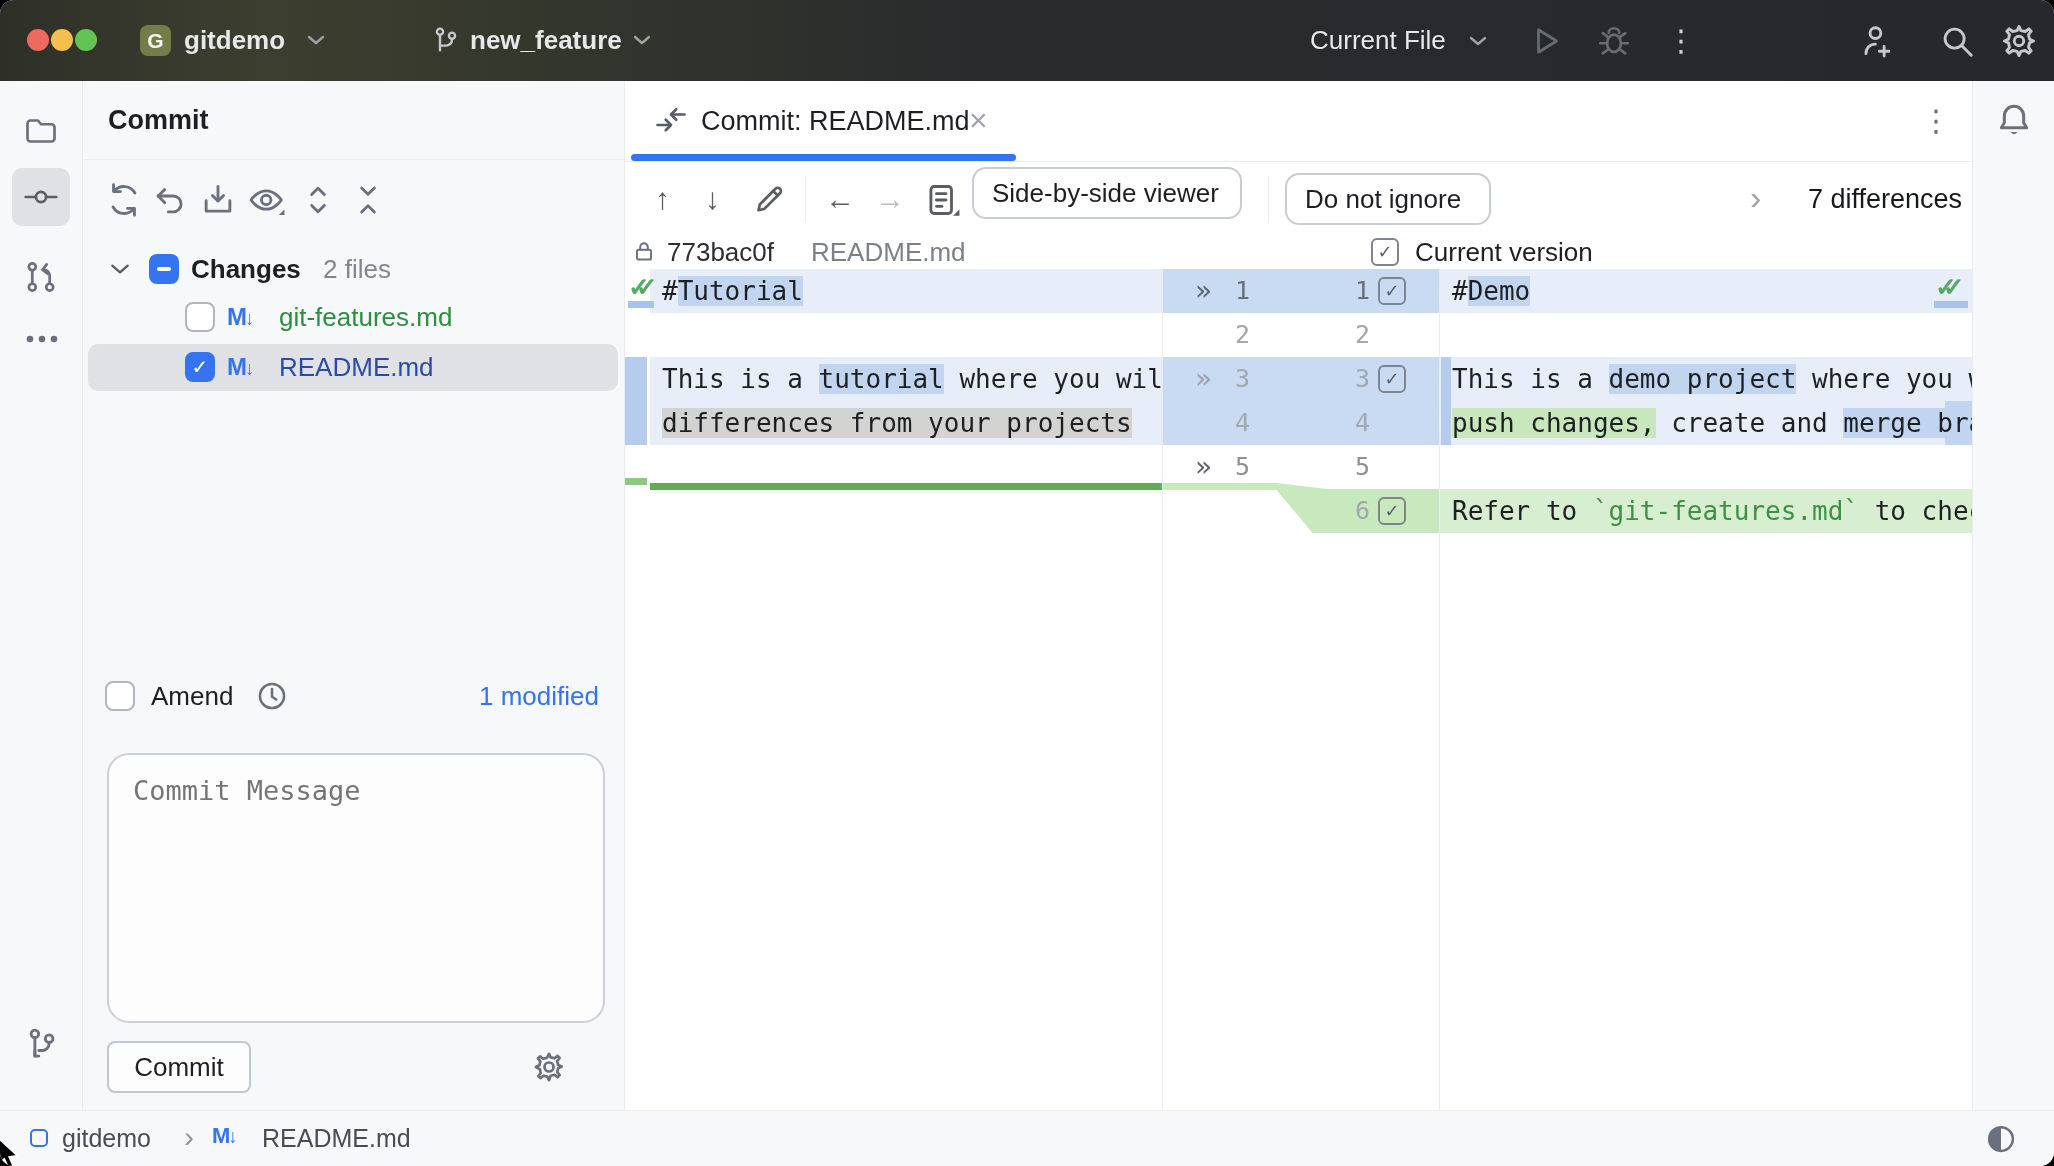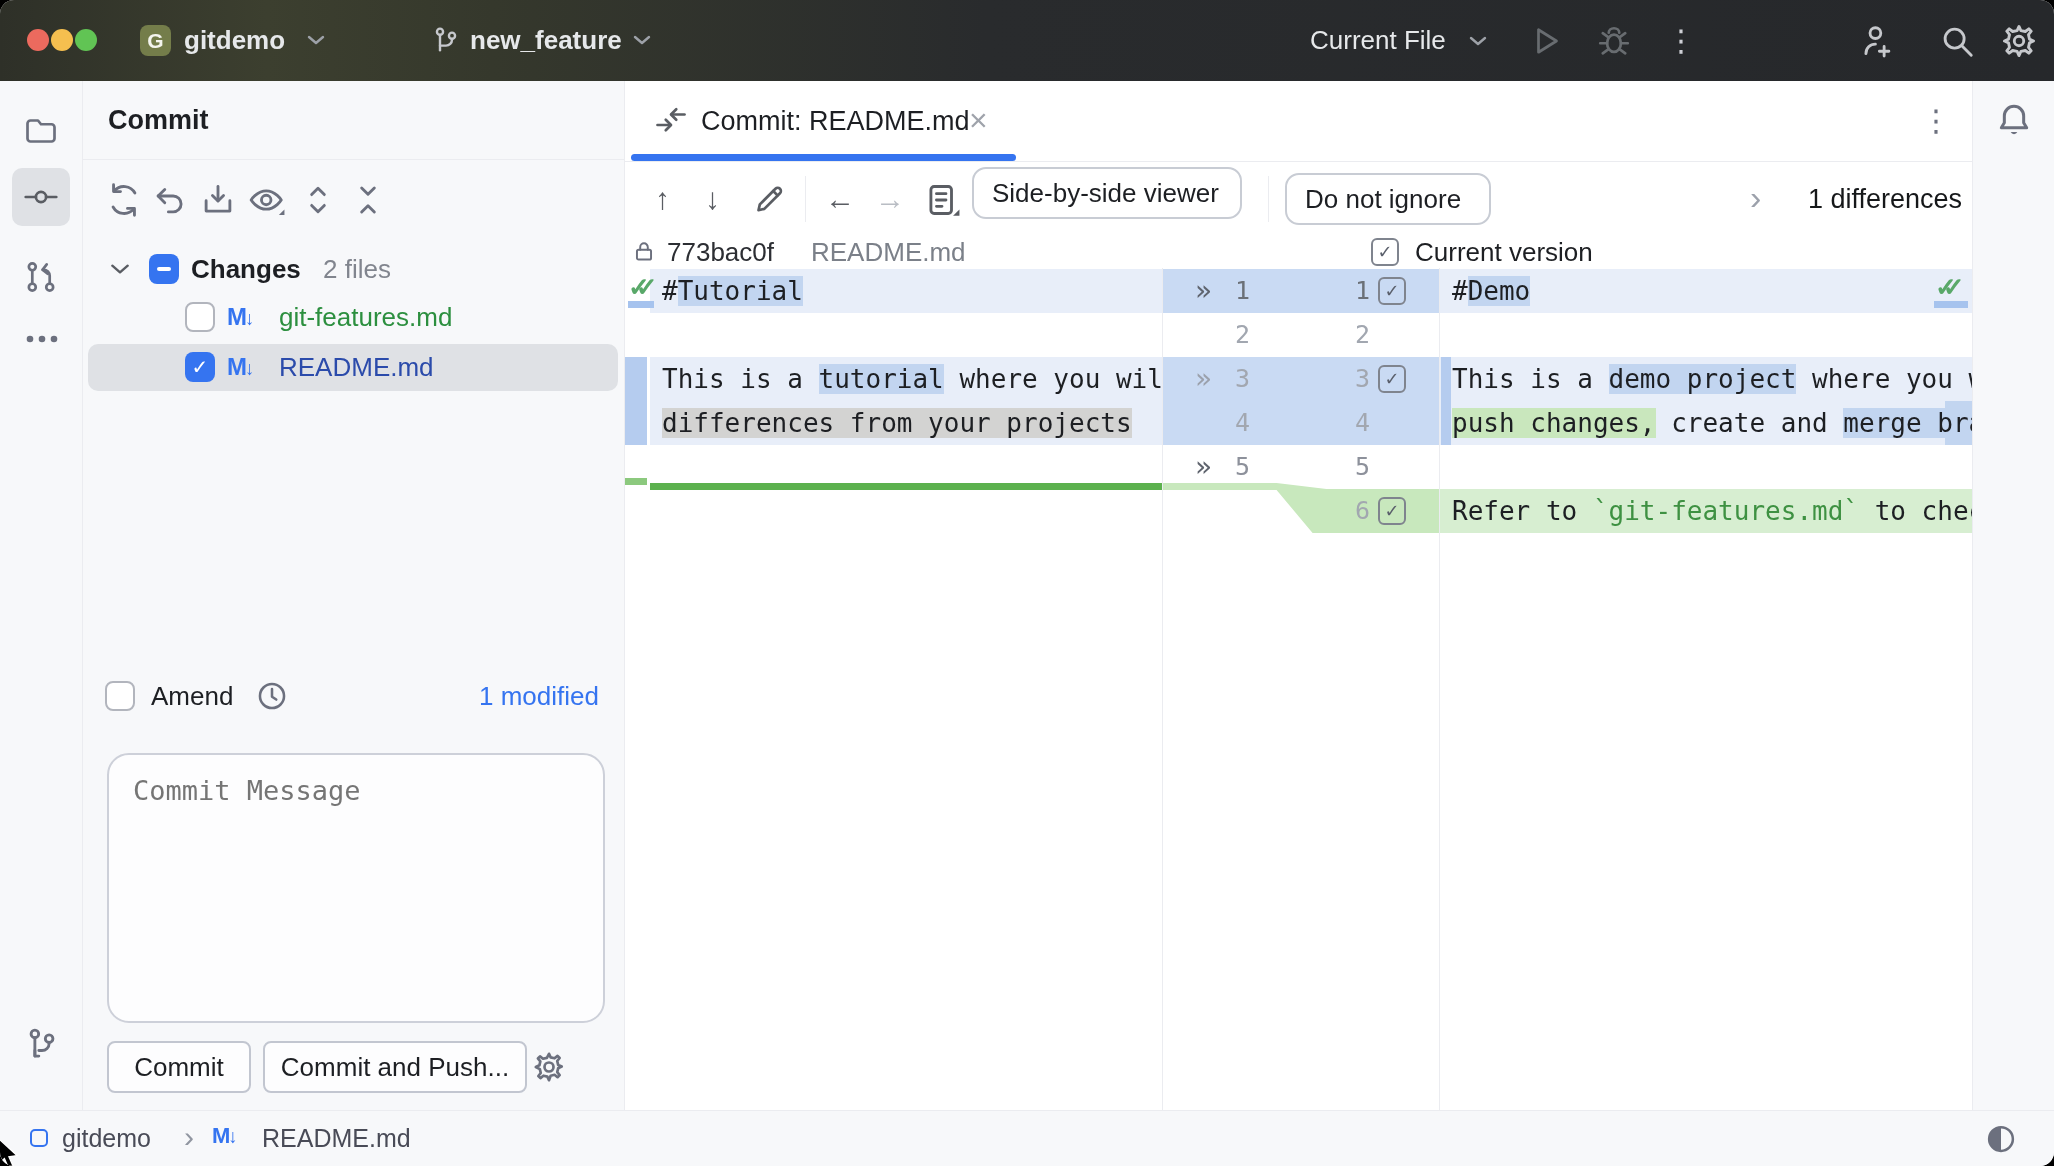--- a/index.html
+++ b/index.html
@@ -237,21 +237,20 @@
         <g class="ic">
           <circle cx="12" cy="12" r="8.5"></circle>
           <path d="M12 7v5.5l3 2"></path>
         </g>
       </svg>
     <div class="abs lbl" style="right:25px;top:592px;color:#3574f0;">1 modified</div>
 
     <textarea class="abs mono" style="left: 24px; top: 672px; width: 498px; height: 270px; box-sizing: border-box; border: 2px solid rgb(205, 208, 217); border-radius: 22px; background: rgb(253, 253, 254); resize: none; outline: none; font-size: 27px; color: rgb(29, 31, 35); padding: 20px 24px;" placeholder="Commit Message"></textarea>
 
     <button class="abs btn" style="left:24px;top:960px;width:144px;">Commit</button>
-    <button class="abs btn" style="left:180px;top:960px;width:264px;">Commit and Push...</button>
     <svg class="abs" style="left:448px;top:968px;" width="36" height="36" viewBox="0 0 24 24">
         <g class="ic">
           <circle cx="12" cy="12" r="3"></circle>
           <path d="M12 3.2l1.1 2.4 2.6.6 2-1.6 1.4 1.4-1.6 2 .6 2.6 2.4 1.1-2.4 1.1-.6 2.6 1.6 2-1.4 1.4-2-1.6-2.6.6L12 20.8l-1.1-2.4-2.6-.6-2 1.6-1.4-1.4 1.6-2-.6-2.6L3.2 12l2.4-1.1.6-2.6-1.6-2 1.4-1.4 2 1.6 2.6-.6z"></path>
         </g>
       </svg>
   </div>
 
   <div class="abs tabbar">
     <svg class="abs" style="left:28px;top:23px;" width="36" height="36" viewBox="0 0 24 24">
@@ -290,21 +289,21 @@
     <div class="abs drop" style="left:347px;top:5px;width:270px;">
       <span>Side-by-side viewer</span>
       <span class="dar"></span>
     </div>
     <div class="abs vsep" style="left:643px;top:14px;height:46px;"></div>
     <div class="abs drop" style="left:660px;top:11px;width:206px;">
       <span>Do not ignore</span>
       <span class="dar"></span>
     </div>
     <div class="abs" style="left:1125px;top:0;height:74px;line-height:70px;font-size:34px;color:#9ca1ab;">›</div>
-    <div class="abs" style="right:10px;top:0;height:74px;line-height:74px;font-size:27px;color:#16181a;">1 differences</div>
+    <div class="abs" style="right:10px;top:0;height:74px;line-height:74px;font-size:27px;color:#16181a;">7 differences</div>
   </div>
 
   <div class="abs" style="left:625px;top:236px;width:1347px;height:32px;background:#fff;">
     <svg class="abs" style="left:6px;top:3px;" width="26" height="26" viewBox="0 0 24 24">
         <g class="ic">
           <rect x="5.5" y="10" width="13" height="9" rx="1.5"></rect>
           <path d="M8.5 10V7.5a3.5 3.5 0 0 1 7 0V10"></path>
         </g>
       </svg>
     <div class="abs" style="left:42px;top:0;line-height:32px;font-size:26px;color:#2c2e33;">773bac0f</div>

